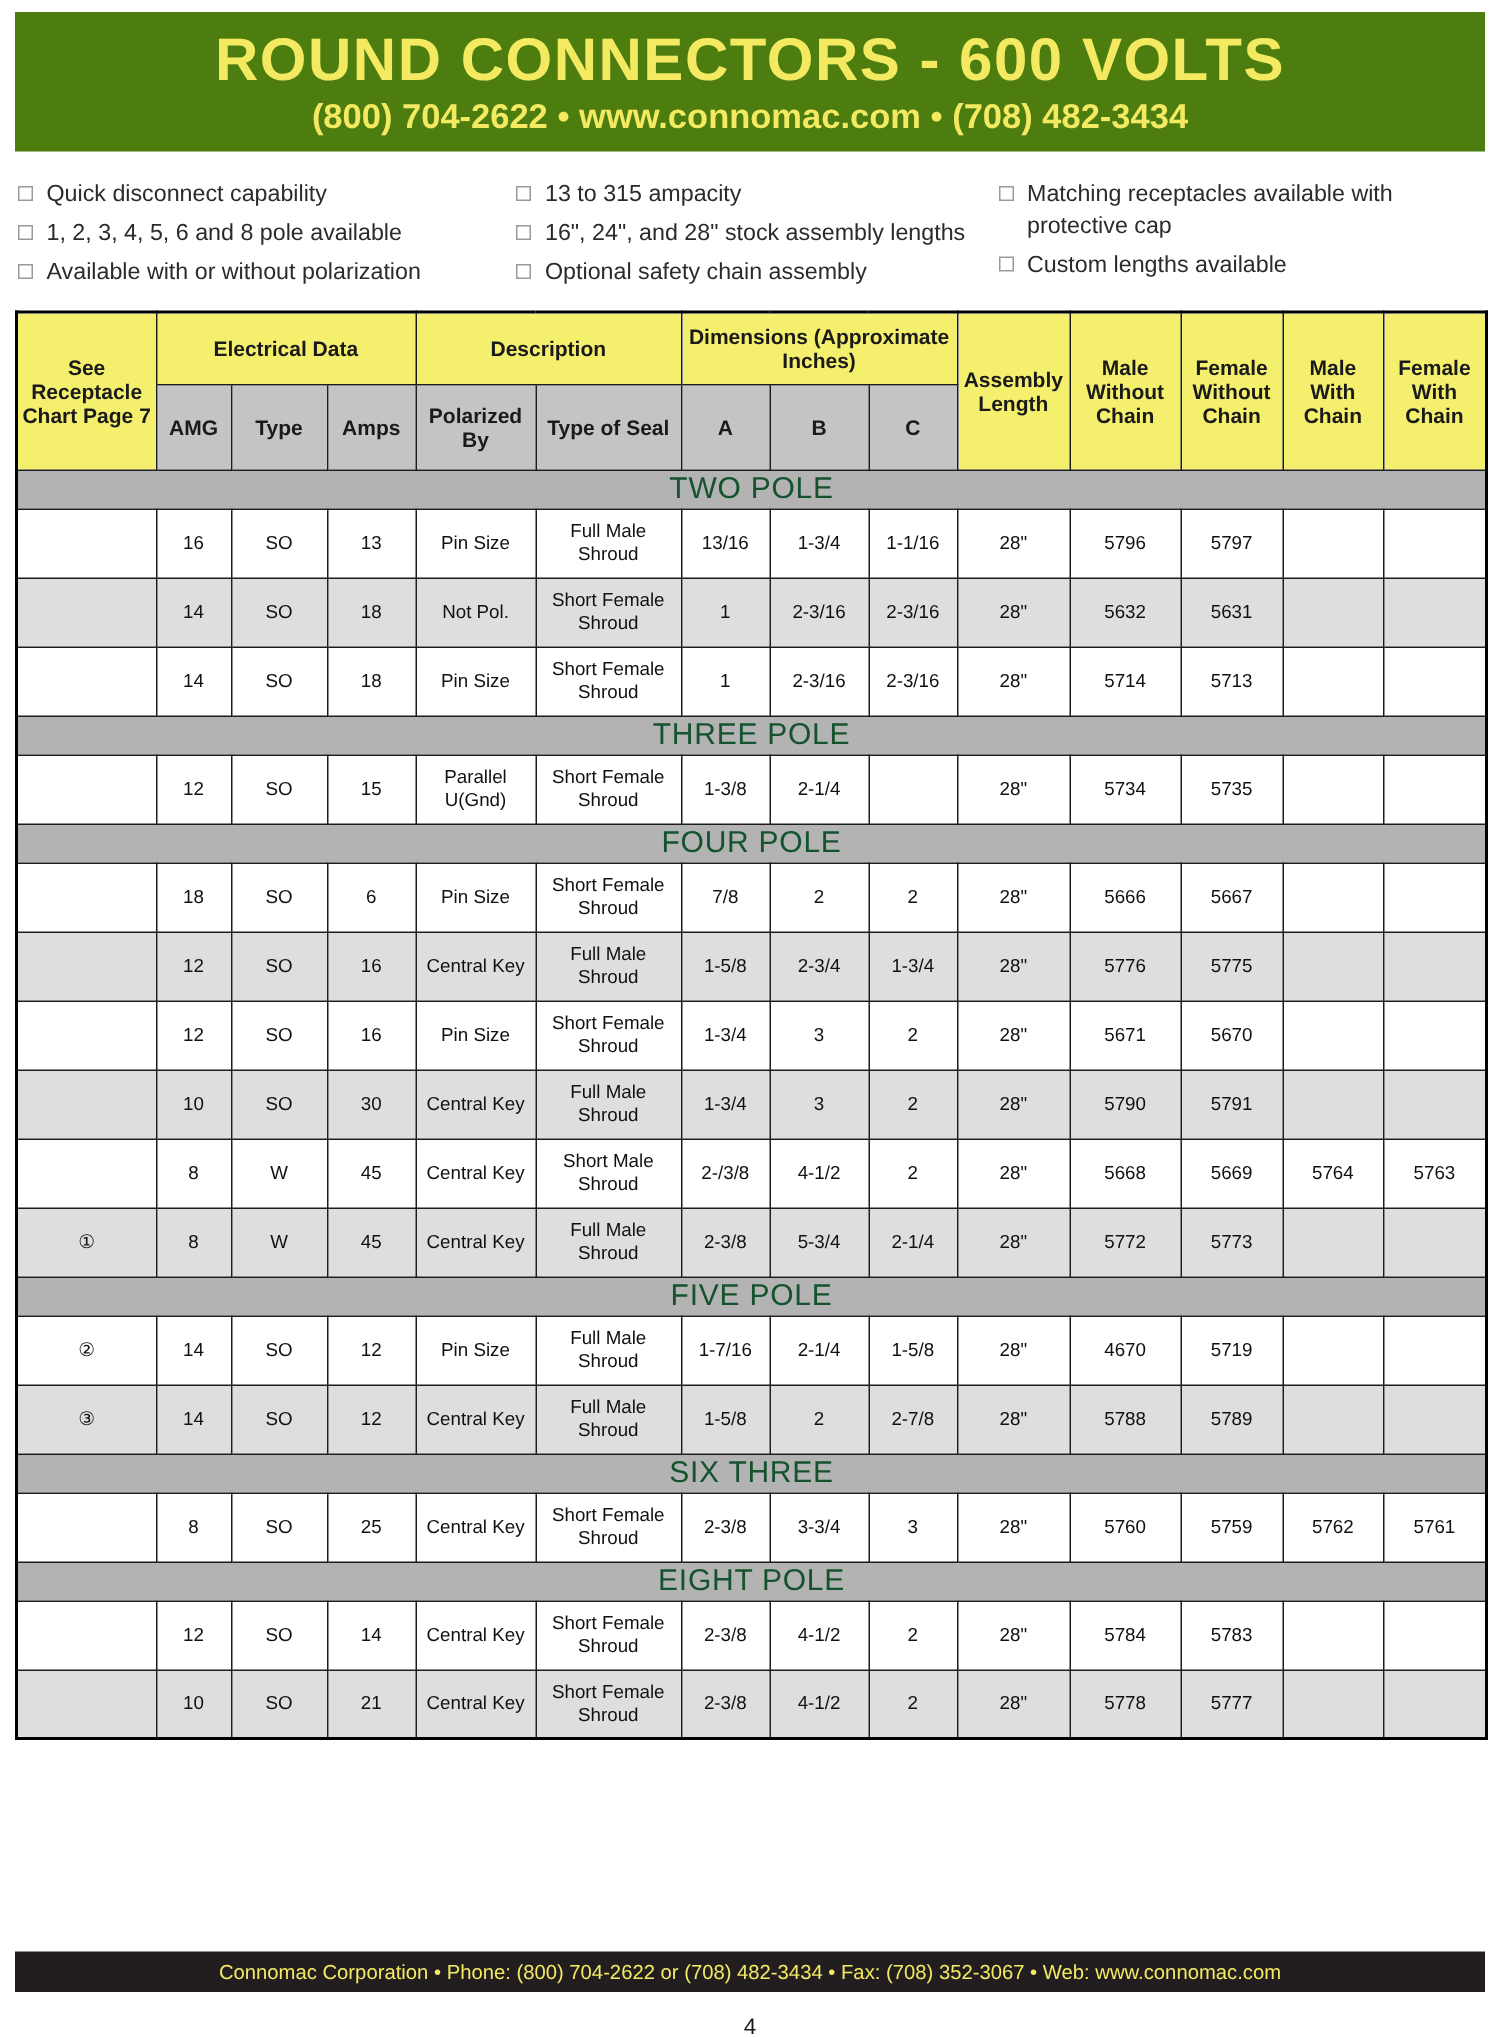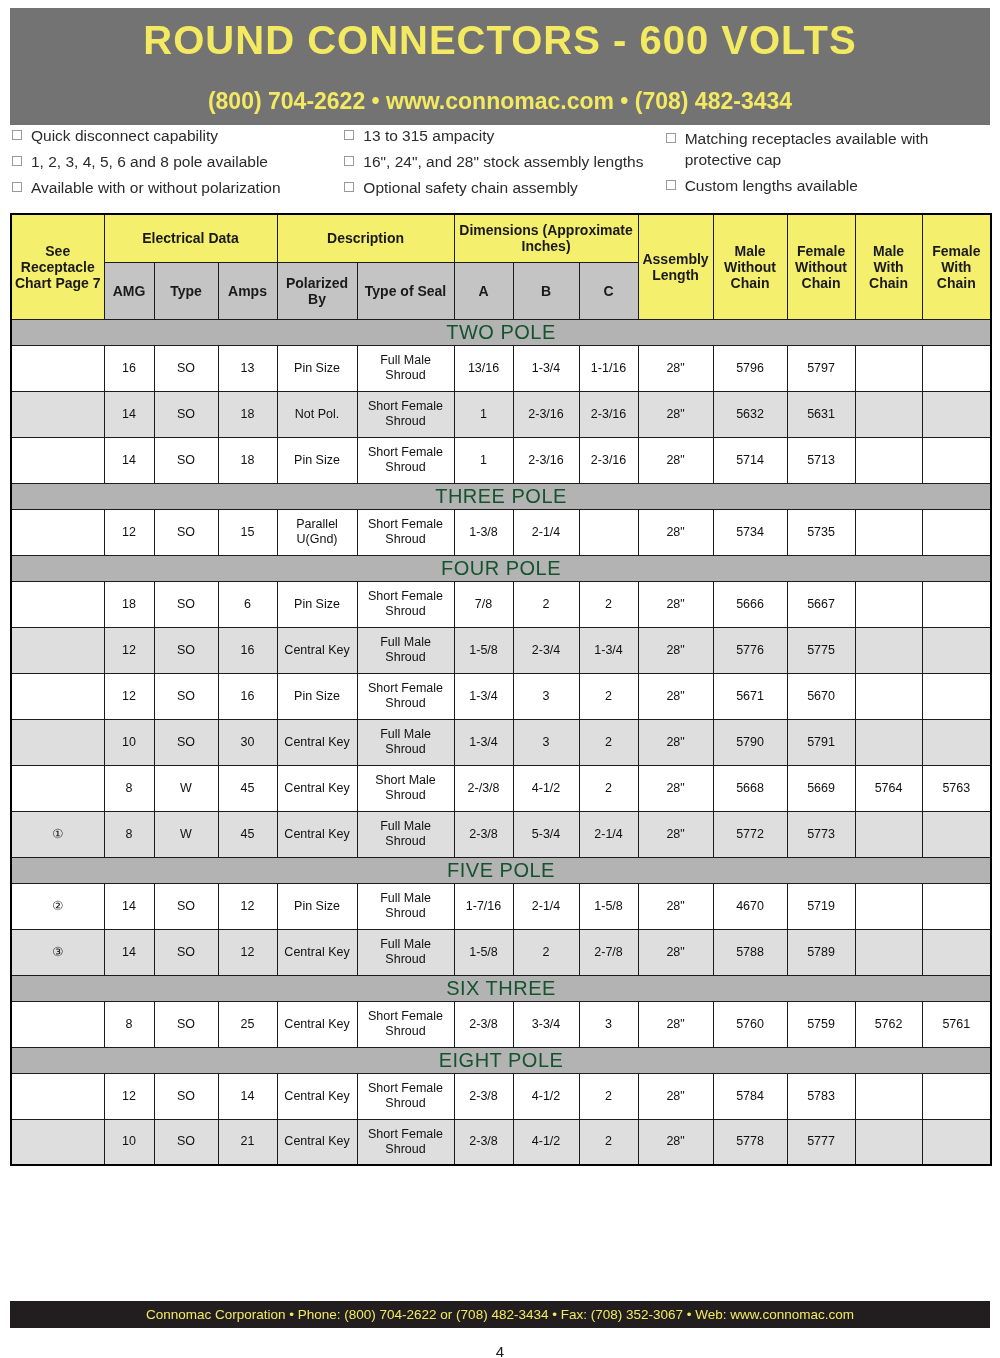--- a/index.html
+++ b/index.html
@@ -9,44 +9,42 @@
     font-family: "Liberation Sans", sans-serif;
     color: #1a1a1a;
     position: relative;
     overflow: hidden;
   }
   .page { position: relative; width: 1000px; height: 1358px; }
 
   
   .banner {
     margin: 8px 10px 0 10px;
-    background: #737373;
+    background: #4d7c0f;
     text-align: center;
     padding: 10px 0 9px 0;
   }
   .banner .title {
     color: #f3ea62;
     font-size: 40px;
     font-weight: bold;
     letter-spacing: 1px;
     line-height: 44px;
   }
   .banner .contact {
     color: #f3ea62;
     font-size: 23px;
     font-weight: bold;
     line-height: 30px;
-    margin-top: 24px;
   }
 
   
   .features {
     display: flex;
-    margin: 0 10px 0 12px;
-    align-items: center;
+    margin: 18px 10px 0 12px;
   }
   .fcol { display: flex; flex-direction: column; }
   .fcol:nth-child(1) { width: 333px; }
   .fcol:nth-child(2) { width: 322px; }
   .fcol:nth-child(3) { width: 325px; }
   .fitem {
     display: flex;
     align-items: flex-start;
     font-size: 15.5px;
     line-height: 21px;

